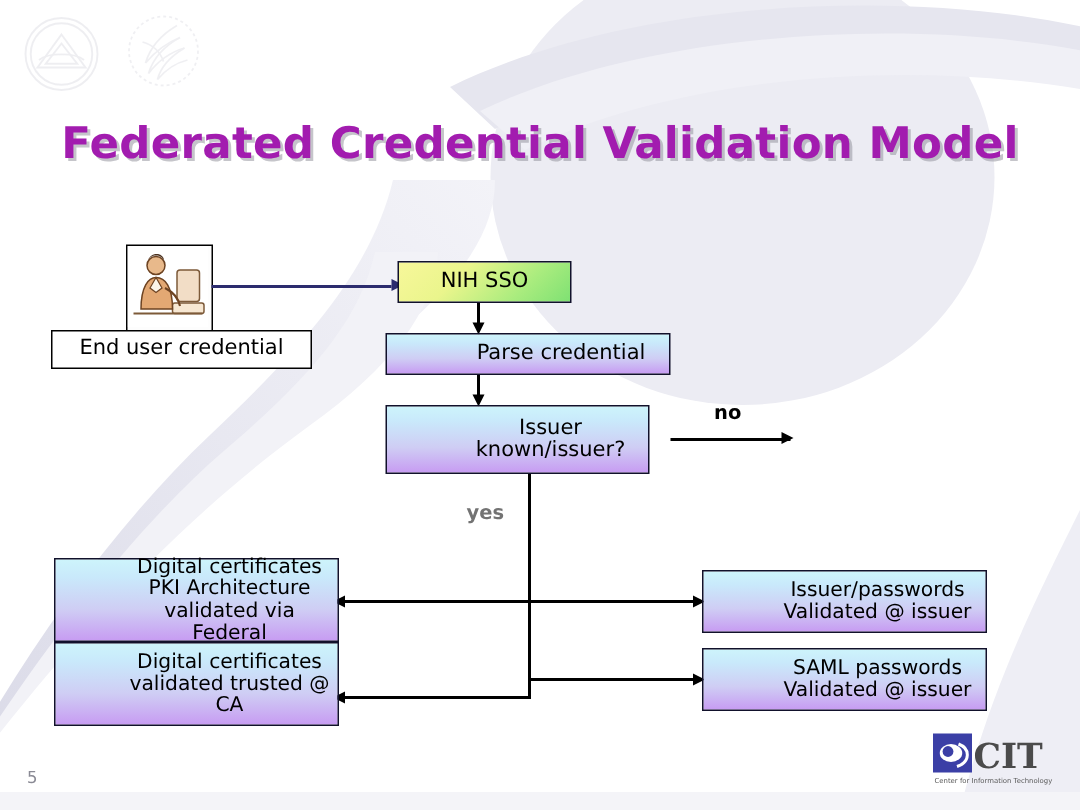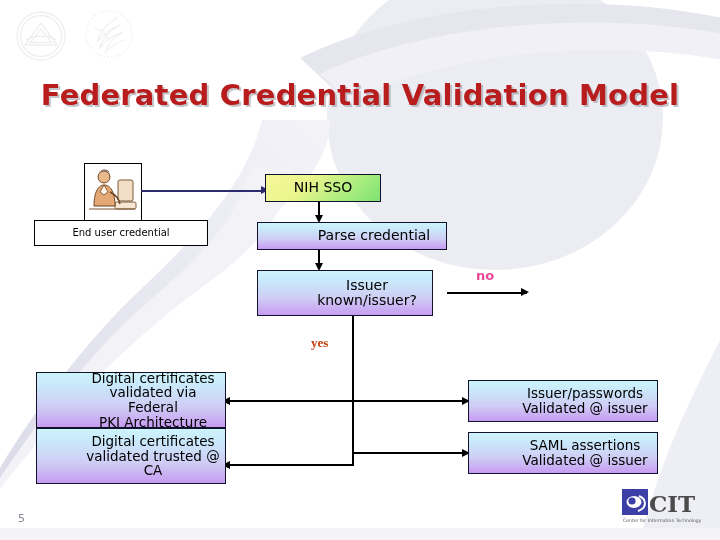--- a/index.html
+++ b/index.html
@@ -21,21 +21,21 @@
   #wm-hhs{left:82px;top:8px;}
 
   
   #title{
     position:absolute;left:0;top:78px;width:720px;
     text-align:center;
     font-family:"DejaVu Sans","Liberation Sans",sans-serif;
     font-weight:bold;
     font-size:29px;
     letter-spacing:.2px;
-    color:#b91c1c;
+    color:#a21caf;
     text-shadow:2px 2px 0 rgba(150,150,158,.55);
     white-space:nowrap;
   }
 
   
   .node{
     position:absolute;
     box-sizing:border-box;
     border:1.5px solid #11112b;
     display:flex;align-items:center;justify-content:center;
@@ -77,22 +77,22 @@
   .line.h{height:2px;}
   .line-blue{background:#2c2c6e;}
   .arrow{position:absolute;width:0;height:0;}
   .arrow.down{border-left:4.5px solid transparent;border-right:4.5px solid transparent;border-top:8px solid #000;}
   .arrow.right{border-top:4.5px solid transparent;border-bottom:4.5px solid transparent;border-left:8px solid #000;}
   .arrow.left{border-top:4.5px solid transparent;border-bottom:4.5px solid transparent;border-right:8px solid #000;}
   .arrow.right-blue{border-top:4.5px solid transparent;border-bottom:4.5px solid transparent;border-left:8px solid #2c2c6e;}
 
   
   .blabel{position:absolute;font-size:13px;font-weight:bold;font-family:"DejaVu Sans","Liberation Sans",sans-serif;}
-  #label-no{color:#ec4899;left:476px;top:268px;}
-  #label-yes{color:#c2410c;left:311px;top:335px;font-family:Liberation Serif, serif;}
+  #label-no{color:#000000;left:476px;top:268px;}
+  #label-yes{color:#737373;left:311px;top:335px;}
 
   
   #page-num{
     position:absolute;left:18px;top:512px;
     font-size:11px;color:#8a8a94;
     font-family:"DejaVu Sans","Liberation Sans",sans-serif;
   }
   #cit-logo{position:absolute;left:622px;top:487px;width:86px;height:38px;}
 </style>
 </head>
@@ -172,21 +172,21 @@
   <div class="line h line-blue" style="left:141px;top:190px;width:120px;height:2px;"></div>
   <div class="arrow right-blue" style="left:261px;top:186px;"></div>
 
   <div class="node grad-yg" id="node-nih-sso" style="left:265px;top:174px;width:116px;height:28px;font-size:14px;">
     <span>NIH SSO</span>
   </div>
 
   <div class="line v" style="left:318px;top:202px;height:14px;"></div>
   <div class="arrow down" style="left:314.5px;top:215px;"></div>
 
-  <div class="node plain" id="node-end-user" style="left:34px;top:220px;width:174px;height:26px;font-size:10px;">
+  <div class="node plain" id="node-end-user" style="left:34px;top:220px;width:174px;height:26px;font-size:14px;">
     <span>End user credential</span>
   </div>
 
   <div class="node grad-bv" id="node-parse" style="left:257px;top:222px;width:190px;height:28px;font-size:14px;">
     <span>Parse credential</span>
   </div>
 
   <div class="line v" style="left:318px;top:250px;height:14px;"></div>
   <div class="arrow down" style="left:314.5px;top:263px;"></div>
 
@@ -208,37 +208,37 @@
   <div class="line h" style="left:352px;top:400px;width:112px;"></div>
   <div class="arrow right" style="left:462px;top:396.5px;"></div>
 
   <div class="line h" style="left:230px;top:464px;width:124px;"></div>
   <div class="arrow left" style="left:222px;top:460.5px;"></div>
   <div class="line h" style="left:352px;top:452px;width:112px;"></div>
   <div class="arrow right" style="left:462px;top:448.5px;"></div>
 
   <div class="node grad-bv" id="node-fed-pki" style="left:36px;top:372px;width:190px;height:56px;font-size:13.5px;flex-direction:column;">
     <span>Digital certificates</span>
+    <span>PKI Architecture</span>
     <span>validated via Federal</span>
-    <span>PKI Architecture</span>
   </div>
 
   <div class="node grad-bv" id="node-direct-ca" style="left:36px;top:428px;width:190px;height:56px;font-size:13.5px;flex-direction:column;">
     <span>Digital certificates</span>
     <span>validated trusted @</span>
     <span>CA</span>
   </div>
 
   <div class="node grad-bv" id="node-userid" style="left:468px;top:380px;width:190px;height:42px;font-size:13.5px;flex-direction:column;">
     <span>Issuer/passwords</span>
     <span>Validated @ issuer</span>
   </div>
 
   <div class="node grad-bv" id="node-saml" style="left:468px;top:432px;width:190px;height:42px;font-size:13.5px;flex-direction:column;">
-    <span>SAML assertions</span>
+    <span>SAML passwords</span>
     <span>Validated @ issuer</span>
   </div>
 
   <div id="page-num">5</div>
 
   <div id="cit-logo">
     <svg width="86" height="38" viewBox="0 0 86 38">
       <rect x="0" y="2" width="26" height="26" fill="#3b3fa6"></rect>
       <ellipse cx="12" cy="15" rx="7.5" ry="6" fill="#ffffff"></ellipse>
       <circle cx="10" cy="14" r="3.6" fill="#3b3fa6"></circle>

